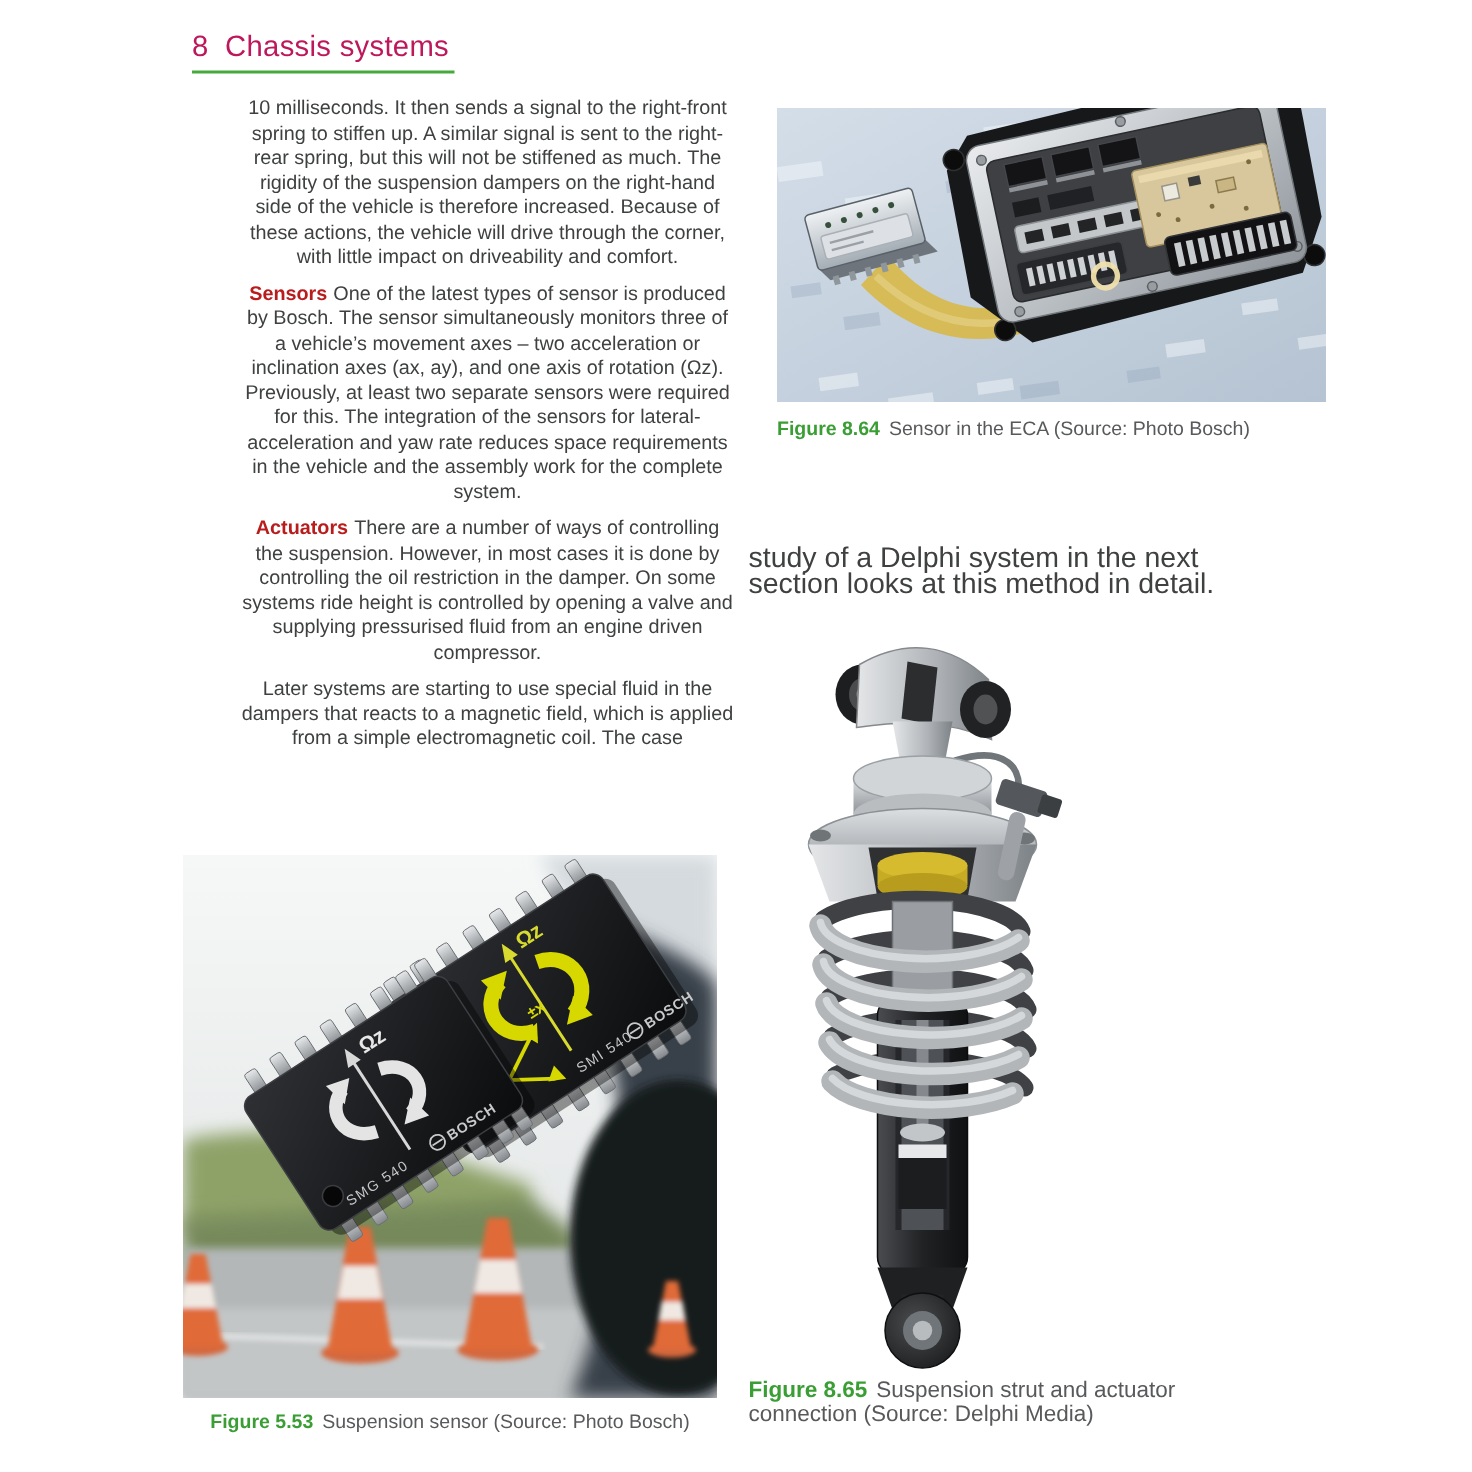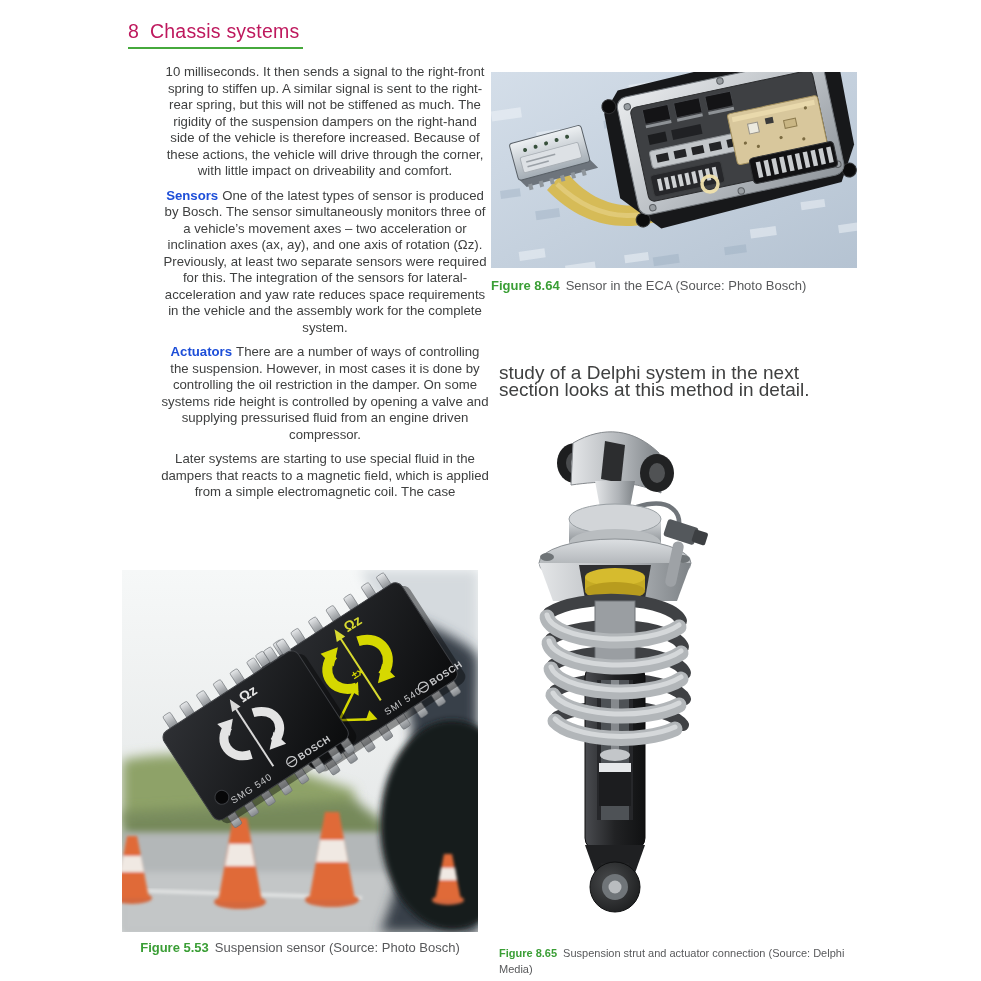--- a/index.html
+++ b/index.html
@@ -8,30 +8,30 @@
     font-family:"Liberation Sans", sans-serif;color:#3f4040;overflow:hidden;
   }
   .hdr{
     position:absolute;left:128px;top:20px;font-size:19.5px;color:#be185d;
     border-bottom:2px solid #46a93c;padding:0 4px 4px 0;letter-spacing:.2px;
   }
   .hdr .num{margin-right:11px}
   .colL{position:absolute;left:160px;top:64px;width:330px;font-size:13.2px;line-height:16.5px;text-align:center}
   .colL p{margin:0}
   .colL p + p{margin-top:8px}
-  b.lead:not(:empty){margin-right:4px;color:#1d4ed8}
+  b.lead:not(:empty){margin-right:4px;color:#b91c1c}
   .figblock{position:absolute}
   .fig863{left:122px;top:570px;width:356px}
   .fig863 .cap{margin-top:8px;text-align:center;font-size:13px;color:#58595b}
-  .fig864{left:491px;top:72px;width:320px}
+  .fig864{left:518px;top:72px;width:320px}
   .fig864 .cap{margin-top:10px;font-size:13px;color:#58595b}
   .caplabel{color:#3a9e35;font-weight:bold;margin-right:6px}
   .delphi{position:absolute;left:499px;top:346px;width:334px;font-size:19px;line-height:16.5px}
   .fig865{left:499px;top:415px;width:376px}
-  .cap865{position:absolute;left:499px;top:945px;width:356px;font-size:11px;line-height:16px;color:#58595b}
+  .cap865{position:absolute;left:499px;top:919px;width:356px;font-size:15px;line-height:16px;color:#58595b}
   svg{display:block}
   svg text{font-family:"Liberation Sans", sans-serif}
 </style>
 </head>
 <body>
 
 <div class="hdr">
   <span class="num">8</span><span>Chassis systems</span>
 </div>
 

